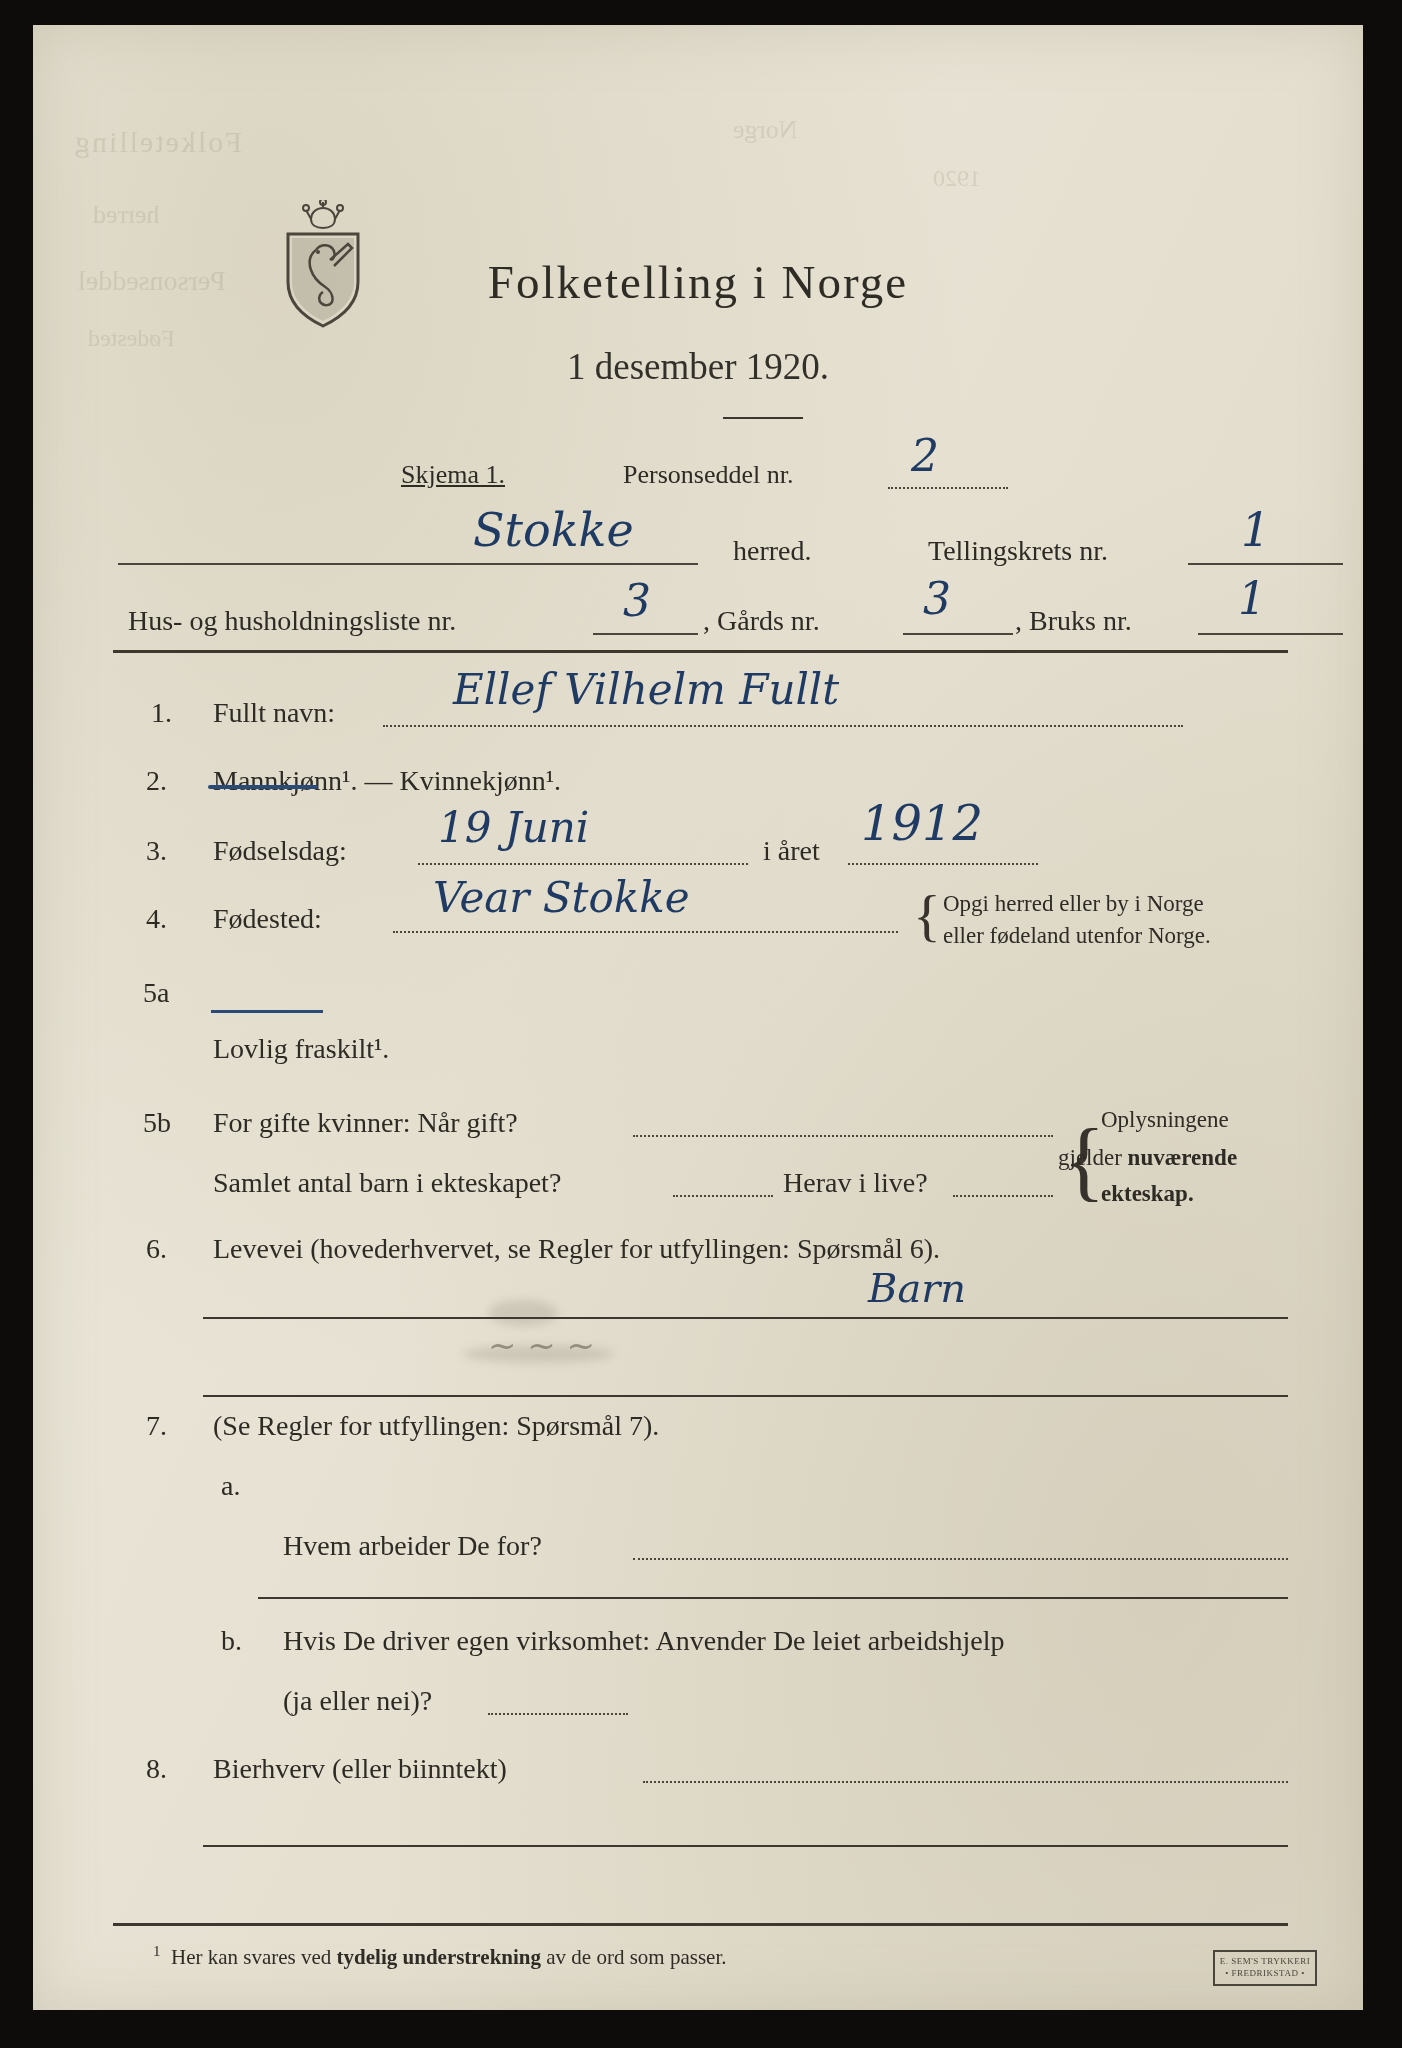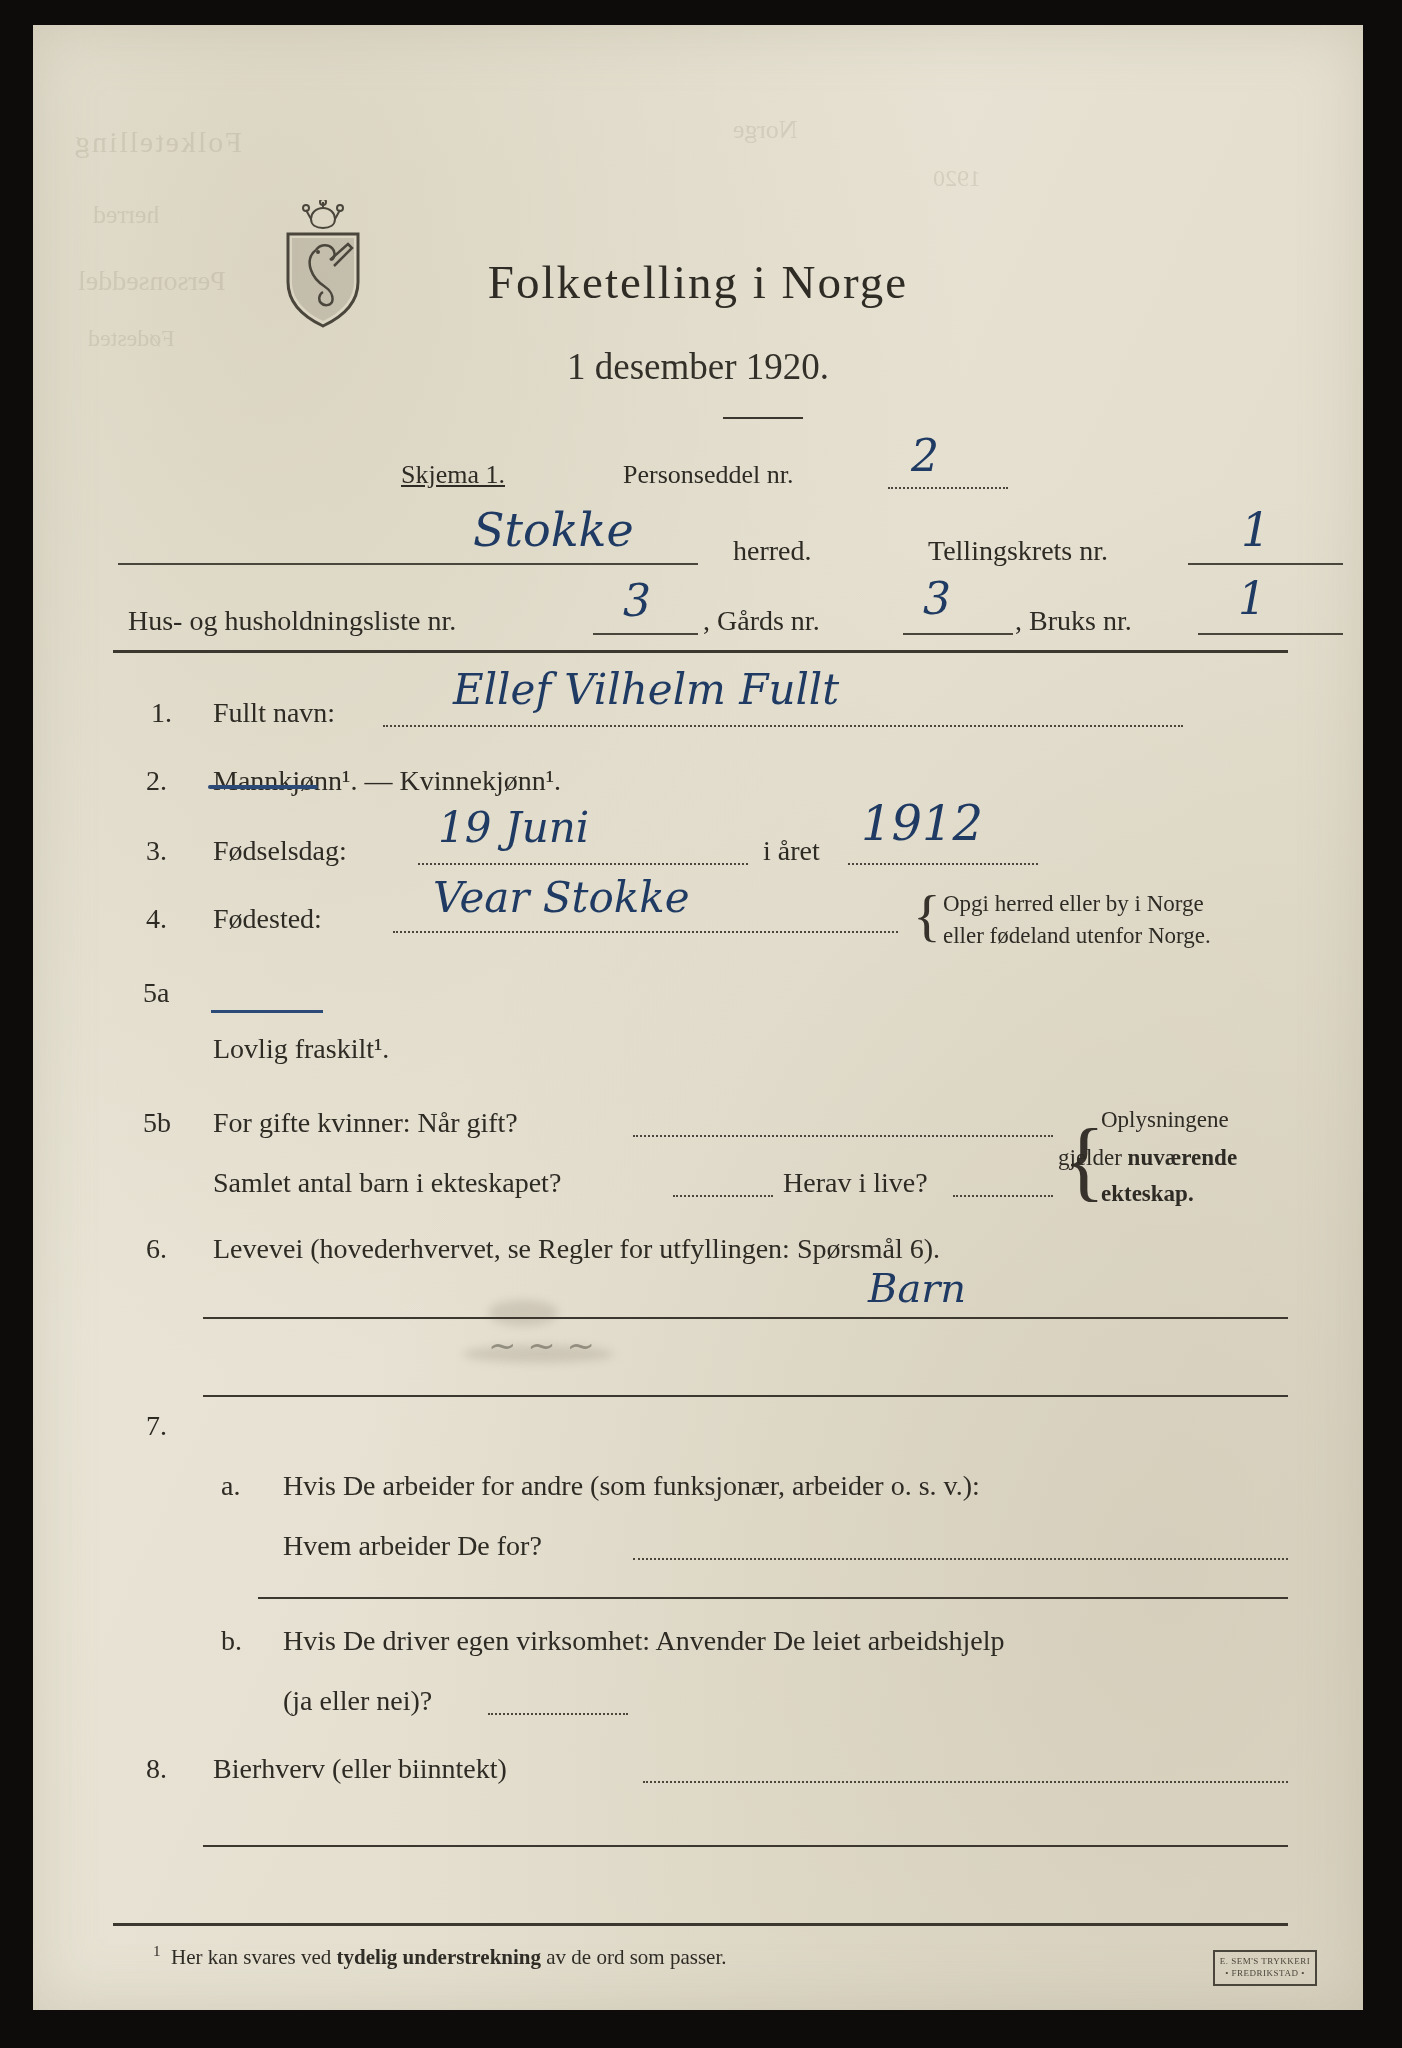--- a/index.html
+++ b/index.html
@@ -275,23 +275,23 @@
     <div class="note" style="left:1068px; top:1156px; font-weight:bold;">ekteskap.</div>
 
     <div class="ft big" style="left:113px; top:1208px;">6.</div>
     <div class="ft big" style="left:180px; top:1208px;">Levevei (hovederhvervet, se Regler for utfyllingen:  Spørsmål 6).</div>
     <div class="hline" style="left:170px; top:1292px; width:1085px;"></div>
     <div class="hw" style="left:835px; top:1240px; font-size:40px;">Barn</div>
     <div class="hw pencil" style="left:455px; top:1300px; font-size:34px; color:rgba(90,85,72,0.55);">~ ~ ~</div>
     <div class="hline" style="left:170px; top:1370px; width:1085px;"></div>
 
     <div class="ft big" style="left:113px; top:1385px;">7.</div>
+    <div class="ft big" style="left:180px; top:1385px;">(Se Regler for utfyllingen:  Spørsmål 7).</div>
 
     <div class="ft big" style="left:188px; top:1445px;">a.</div>
-    <div class="ft big" style="left:250px; top:1445px;">Hvis De arbeider for andre (som funksjonær, arbeider o. s. v.):</div>
     <div class="ft big" style="left:250px; top:1505px;">Hvem arbeider De for?</div>
     <div class="dots" style="left:600px; top:1533px; width:655px;"></div>
 
     <div class="hline" style="left:225px; top:1572px; width:1030px;"></div>
 
     <div class="ft big" style="left:188px; top:1600px;">b.</div>
     <div class="ft big" style="left:250px; top:1600px;">Hvis De driver egen virksomhet:  Anvender De leiet arbeidshjelp</div>
     <div class="ft big" style="left:250px; top:1660px;">(ja eller nei)?</div>
     <div class="dots" style="left:455px; top:1688px; width:140px;"></div>
 

